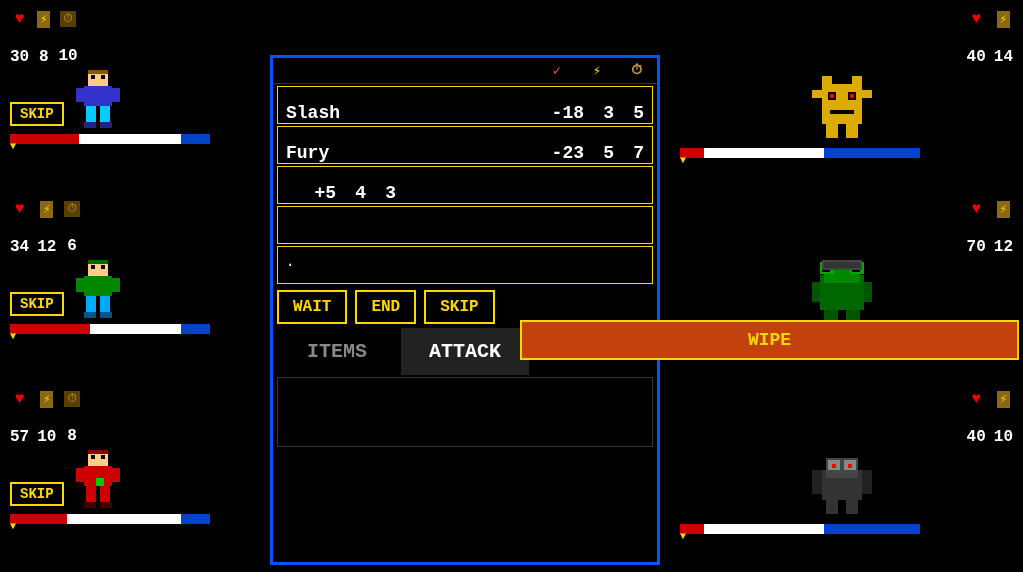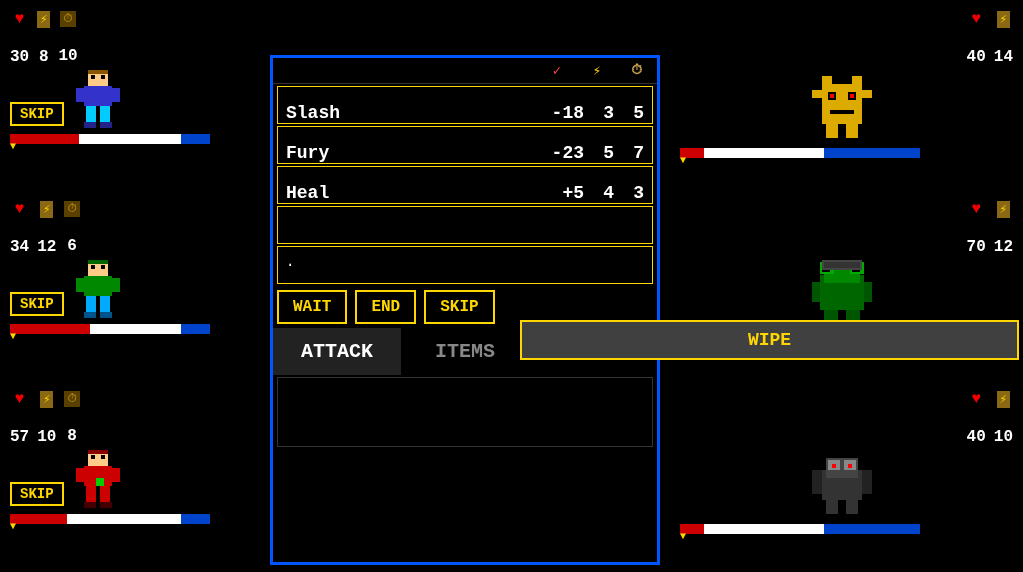--- a/index.html
+++ b/index.html
@@ -271,21 +271,21 @@
 
     .enemy-stats-row {
       display: flex;
       align-items: center;
       gap: 8px;
       justify-content: flex-end;
     }
 
     .wipe-btn {
       border: 2px solid #ffd700;
-      background: #404040;
+      background: #c2410c;
       color: #ffd700;
       font-family: 'Courier New', monospace;
       font-size: 18px;
       font-weight: bold;
       padding: 8px 20px;
       cursor: pointer;
       position: absolute;
       right: 4px;
       top: 310px;
     }
@@ -461,41 +461,40 @@
   </div>
 
   <div class="action-row">
     <span class="action-name">Fury</span>
     <span class="action-val">-23</span>
     <span class="action-sp">5</span>
     <span class="action-time">7</span>
   </div>
 
   <div class="action-row">
-    <span class="action-name">Heal</span>
     <span class="action-val">+5</span>
     <span class="action-sp">4</span>
     <span class="action-time">3</span>
   </div>
 
   <div class="empty-row"></div>
 
   <div class="text-row">
     <span>·</span>
   </div>
 
   <div class="bottom-btns">
     <button class="action-btn">WAIT</button>
     <button class="action-btn">END</button>
     <button class="action-btn">SKIP</button>
   </div>
 
   <div class="tab-bar">
+    <button class="tab-btn inactive">ITEMS</button>
     <button class="tab-btn active">ATTACK</button>
-    <button class="tab-btn inactive">ITEMS</button>
     <button class="tab-btn inactive">OTHER</button>
   </div>
 
   <div class="description-area"></div>
 </div>
 
 <div class="right-panel">
 
   <div class="enemy-slot">
     <div class="enemy-stats-row">

